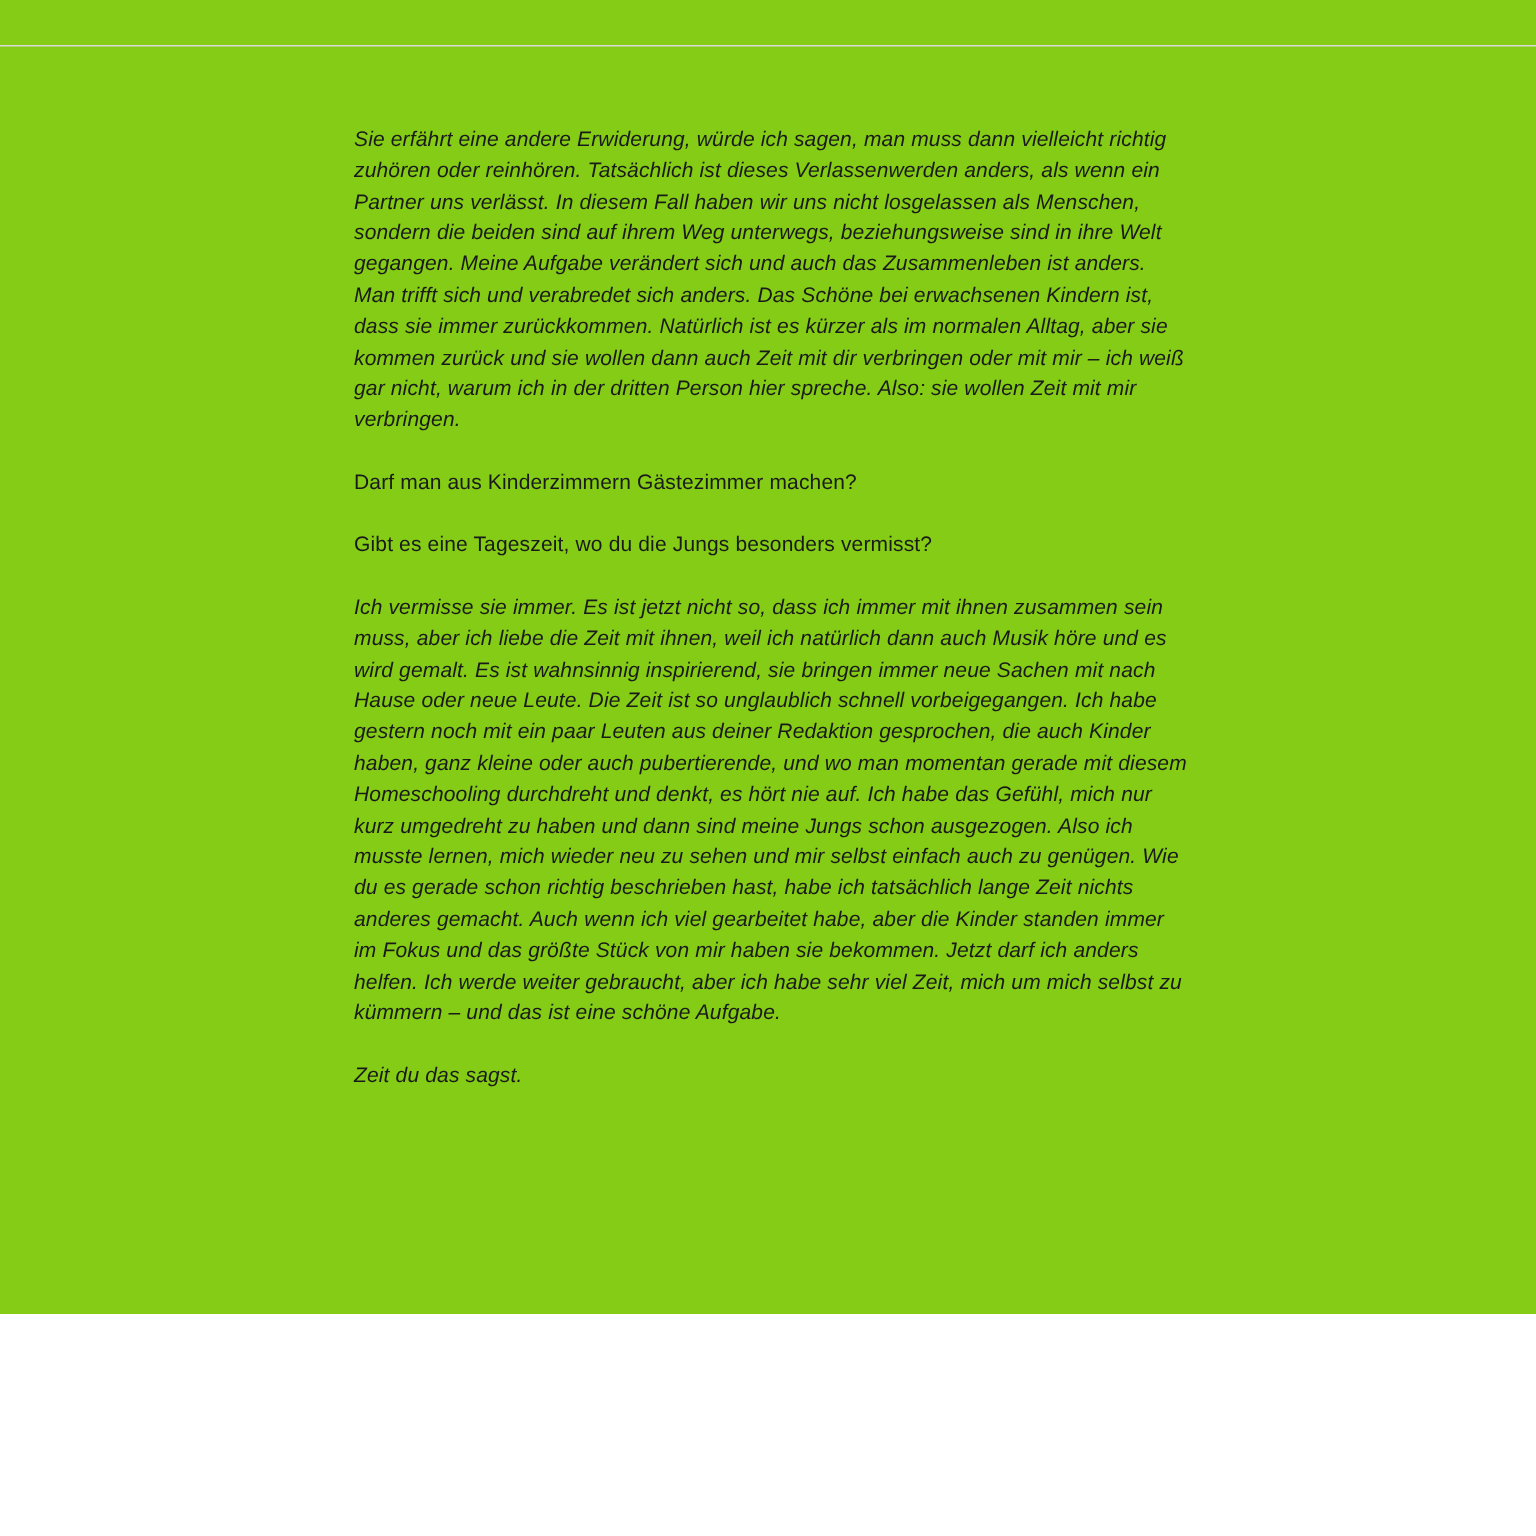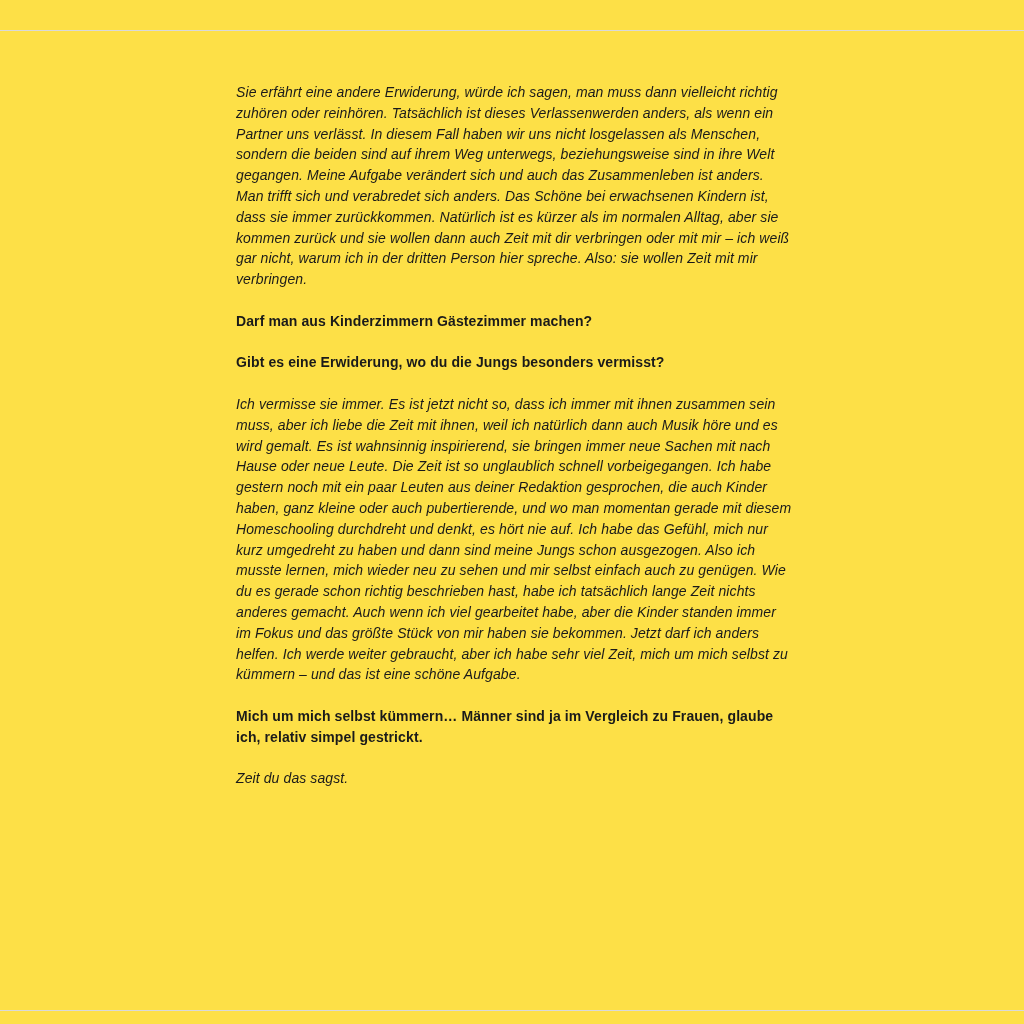--- a/index.html
+++ b/index.html
@@ -4,22 +4,22 @@
 <style>
   html, body {
     margin: 0;
     padding: 0;
     background: #ffffff;
     font-family: "Liberation Sans", sans-serif;
   }
   .viewport {
     position: relative;
     width: 1024px;
-    height: 1024px;
-    background: #fde047;
+    height: 876px;
+    background: #84cc16;
     overflow: hidden;
   }
   .page-rule {
     position: absolute;
     left: 0;
     width: 1024px;
     height: 1px;
     background: #d9d9d9;
   }
   .page-rule.top { top: 30px; }
@@ -31,31 +31,30 @@
     width: 556px;
     color: #1a1a1a;
     font-size: 14px;
     line-height: 20.8px;
     letter-spacing: 0.1px;
   }
   .text-block p {
     margin: 0 0 20.8px 0;
   }
   .text-block p.italic { font-style: italic; }
-  .text-block p.normal { font-style: normal; font-weight: bold; }
+  .text-block p.normal { font-style: normal; }
 </style>
 </head>
 <body>
 
 <div class="viewport">
   <div class="page-rule top"></div>
 
   <div class="text-block">
     <p class="italic">Sie erfährt eine andere Erwiderung, würde ich sagen, man muss dann vielleicht richtig zuhören oder reinhören. Tatsächlich ist dieses Verlassenwerden anders, als wenn ein Partner uns verlässt. In diesem Fall haben wir uns nicht losgelassen als Menschen, sondern die beiden sind auf ihrem Weg unterwegs, beziehungsweise sind in ihre Welt gegangen. Meine Aufgabe verändert sich und auch das Zusammenleben ist anders. Man trifft sich und verabredet sich anders. Das Schöne bei erwachsenen Kindern ist, dass sie immer zurückkommen. Natürlich ist es kürzer als im normalen Alltag, aber sie kommen zurück und sie wollen dann auch Zeit mit dir verbringen oder mit mir – ich weiß gar nicht, warum ich in der dritten Person hier spreche. Also: sie wollen Zeit mit mir verbringen.</p>
     <p class="normal">Darf man aus Kinderzimmern Gästezimmer machen?</p>
-    <p class="normal">Gibt es eine Erwiderung, wo du die Jungs besonders vermisst?</p>
+    <p class="normal">Gibt es eine Tageszeit, wo du die Jungs besonders vermisst?</p>
     <p class="italic">Ich vermisse sie immer. Es ist jetzt nicht so, dass ich immer mit ihnen zusammen sein muss, aber ich liebe die Zeit mit ihnen, weil ich natürlich dann auch Musik höre und es wird gemalt. Es ist wahnsinnig inspirierend, sie bringen immer neue Sachen mit nach Hause oder neue Leute. Die Zeit ist so unglaublich schnell vorbeigegangen. Ich habe gestern noch mit ein paar Leuten aus deiner Redaktion gesprochen, die auch Kinder haben, ganz kleine oder auch pubertierende, und wo man momentan gerade mit diesem Homeschooling durchdreht und denkt, es hört nie auf. Ich habe das Gefühl, mich nur kurz umgedreht zu haben und dann sind meine Jungs schon ausgezogen. Also ich musste lernen, mich wieder neu zu sehen und mir selbst einfach auch zu genügen. Wie du es gerade schon richtig beschrieben hast, habe ich tatsächlich lange Zeit nichts anderes gemacht. Auch wenn ich viel gearbeitet habe, aber die Kinder standen immer im Fokus und das größte Stück von mir haben sie bekommen. Jetzt darf ich anders helfen. Ich werde weiter gebraucht, aber ich habe sehr viel Zeit, mich um mich selbst zu kümmern – und das ist eine schöne Aufgabe.</p>
-    <p class="normal">Mich um mich selbst kümmern… Männer sind ja im Vergleich zu Frauen, glaube ich, relativ simpel gestrickt.</p>
     <p class="italic">Zeit du das sagst.</p>
   </div>
 
   <div class="page-rule bottom"></div>
 </div>
 
 </body></html>

